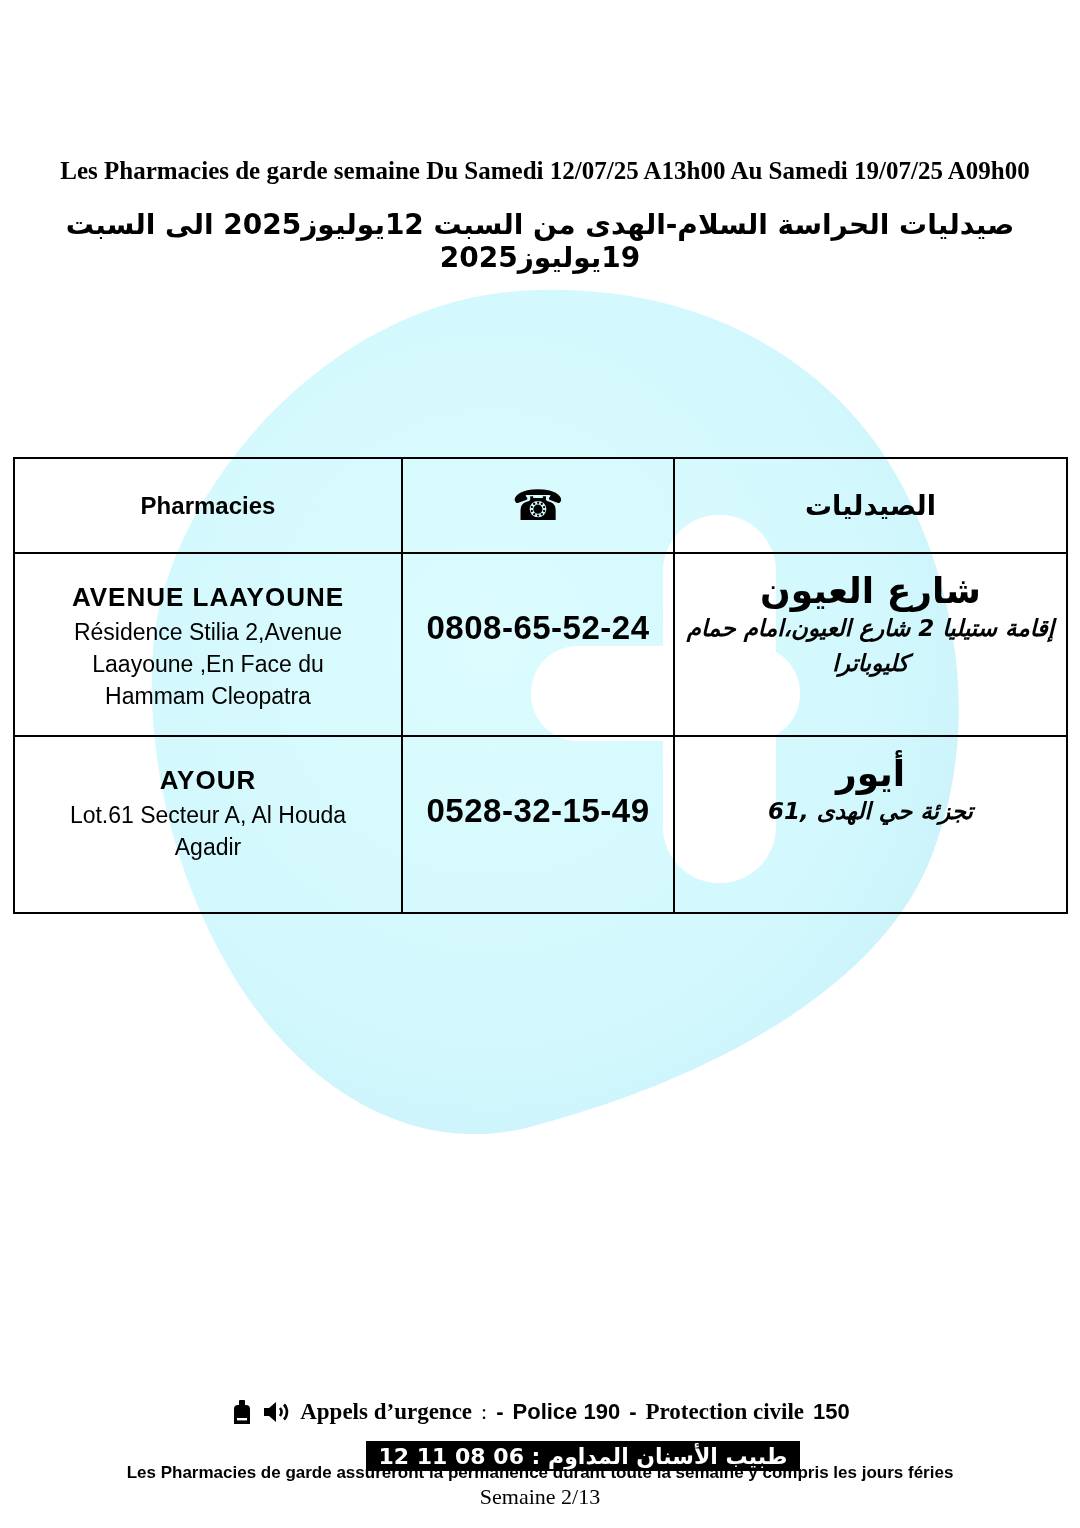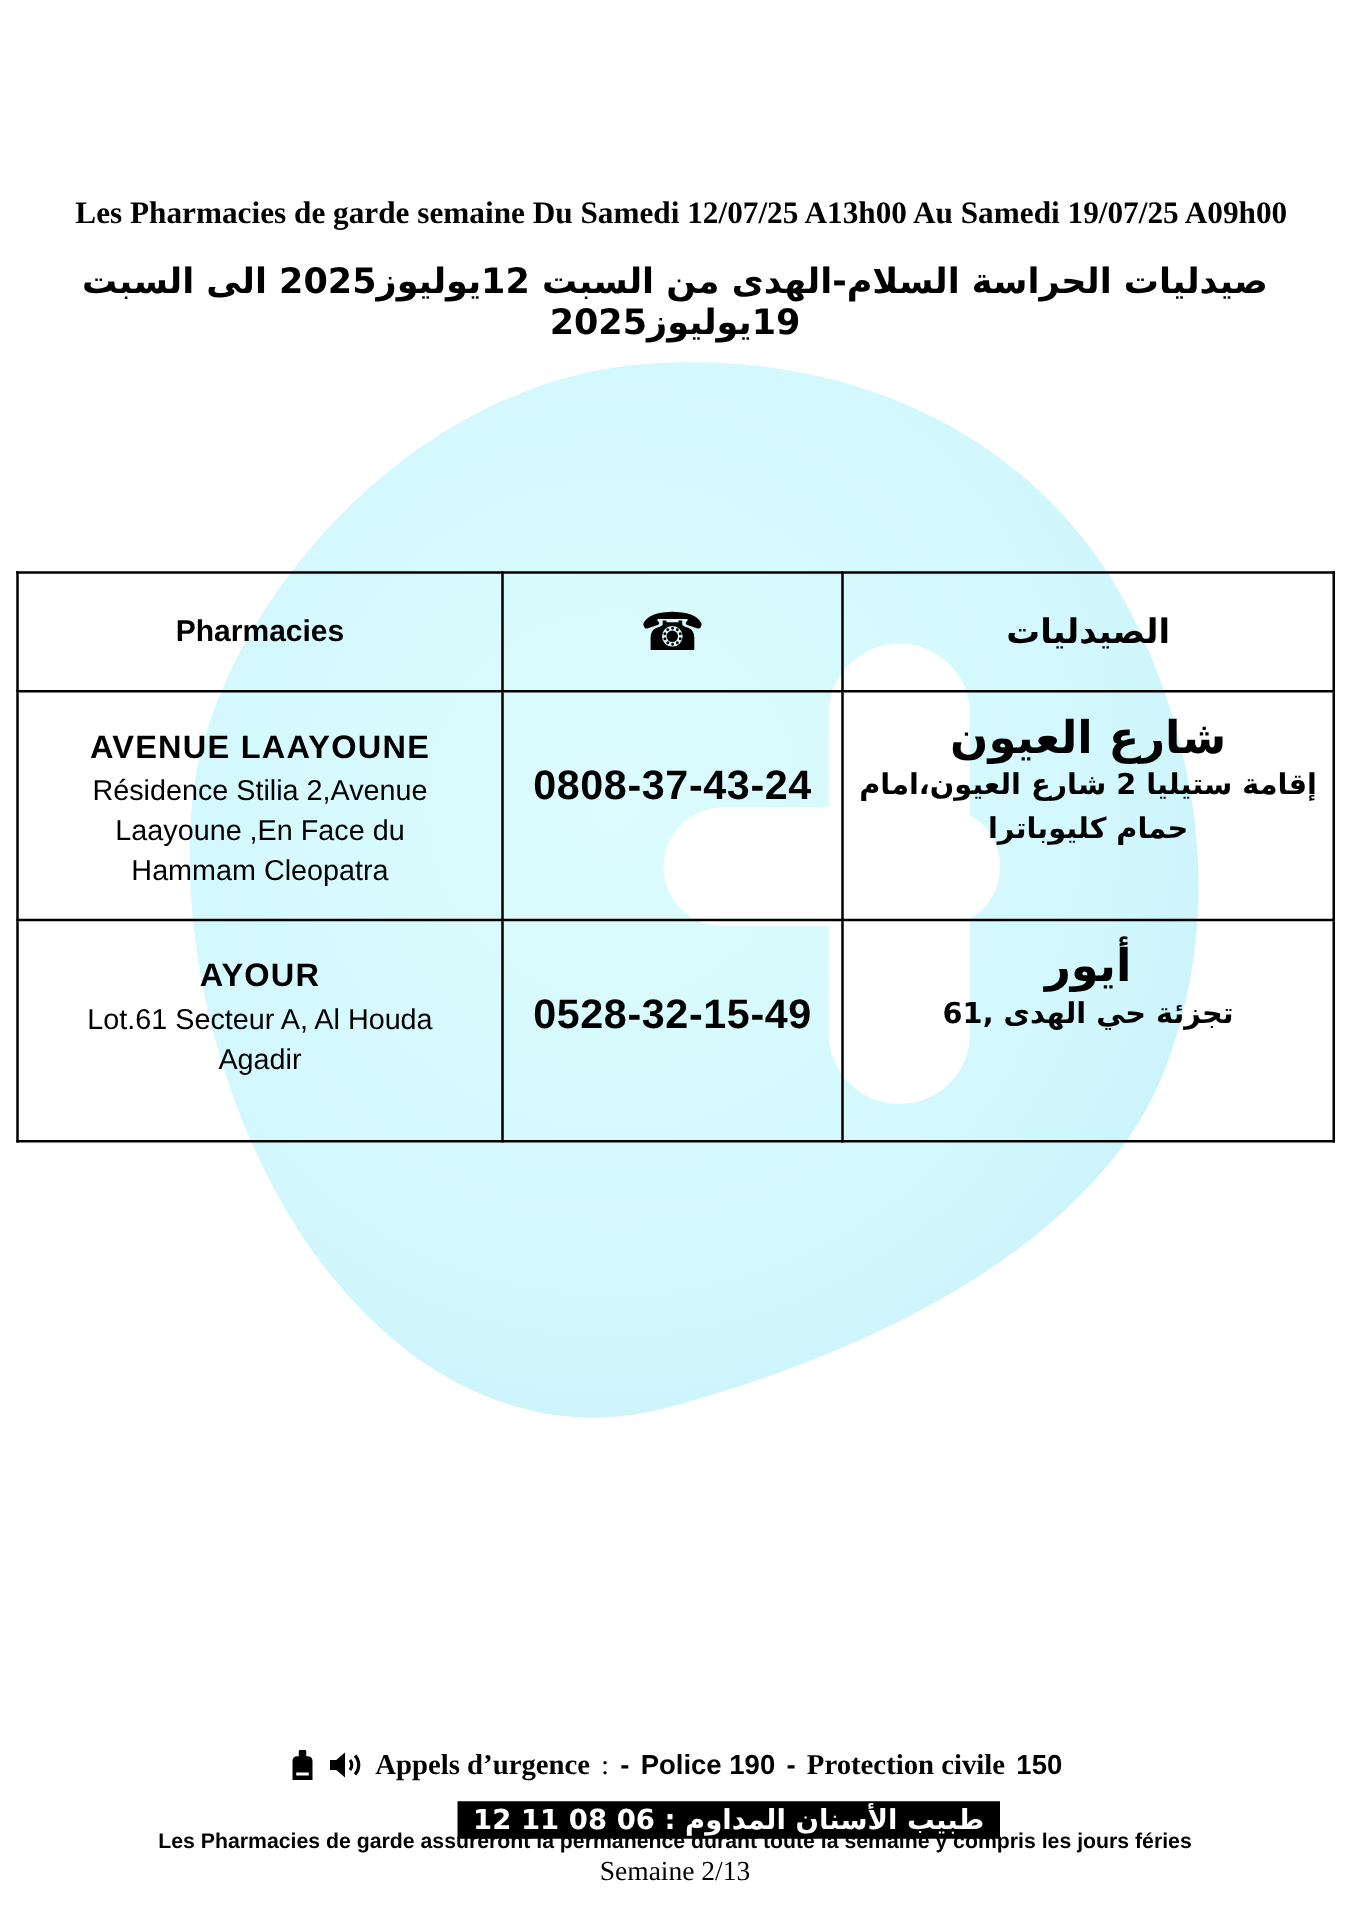--- a/index.html
+++ b/index.html
@@ -34,21 +34,21 @@
 
   .th-fr { font-weight:700; font-size:24px; }
   .tel-icon { font-size:42px; line-height:1; font-family:"DejaVu Sans",sans-serif; }
   .th-ar { font-weight:700; font-size:27px; font-family:"DejaVu Sans",sans-serif; }
 
   .ph-name { margin-top:28px; font-weight:700; font-size:26px; letter-spacing:1px; }
   .ph-addr { font-weight:400; font-size:23px; line-height:1.4; max-width:322px; margin:3px auto 0; }
   .td-phone { font-weight:700; font-size:33px; padding-top:55px !important; letter-spacing:0.5px; }
   .ar-name { margin-top:16px; font-weight:700; font-size:36px; font-family:"DejaVu Sans",sans-serif; }
   .ar-addr { font-weight:700; font-size:23px; line-height:1.5; max-width:388px; margin:0 auto;
-             font-family:"DejaVu Sans",sans-serif; }
+             font-family:"DejaVu Sans",sans-serif;font-style:italic; }
 
   .emg {
     position:absolute; top:1399px; left:0; right:0;
     display:flex; justify-content:center; align-items:center; gap:9px; white-space:nowrap;
   }
   .f-serif { font-family:"Liberation Serif","DejaVu Serif",serif; font-weight:700; font-size:23px; }
   .f-colon { font-family:"Liberation Serif","DejaVu Serif",serif; font-weight:400; font-size:22px; }
   .f-sans  { font-weight:700; font-size:22px; }
   .emg svg { display:block; }
 
@@ -109,21 +109,21 @@
         </th>
         <th class="th-ar" dir="rtl">الصيدليات</th>
       </tr>
     </thead>
     <tbody>
       <tr class="row-1">
         <td>
           <div class="ph-name">AVENUE LAAYOUNE</div>
           <div class="ph-addr">Résidence Stilia 2,Avenue Laayoune ,En Face du Hammam Cleopatra</div>
         </td>
-        <td class="td-phone">0808-37-43-24</td>
+        <td class="td-phone">0808-65-52-24</td>
         <td dir="rtl">
           <div class="ar-name">شارع العيون</div>
           <div class="ar-addr">إقامة ستيليا 2 شارع العيون،امام حمام كليوباترا</div>
         </td>
       </tr>
       <tr class="row-2">
         <td>
           <div class="ph-name">AYOUR</div>
           <div class="ph-addr">Lot.61 Secteur A, Al Houda Agadir</div>
         </td>

